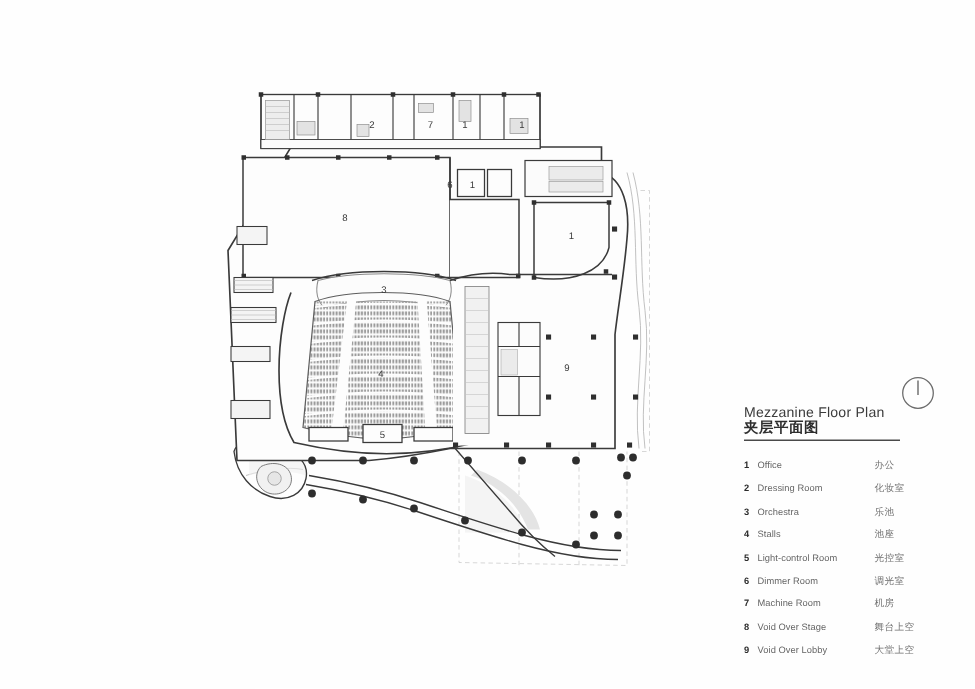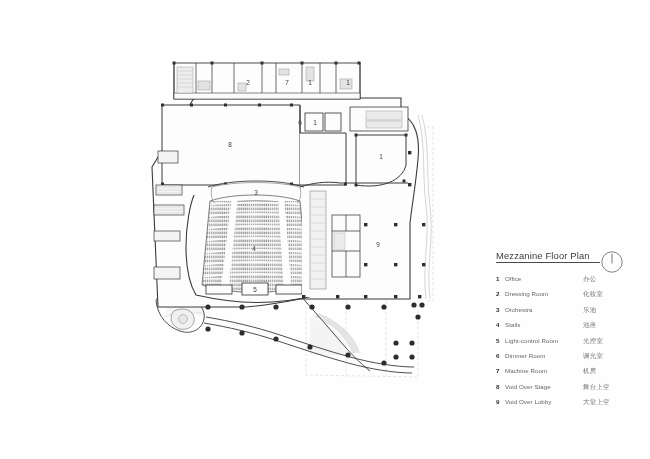--- a/index.html
+++ b/index.html
@@ -35,20 +35,21 @@
     border-bottom: 1px solid #4a4a4a;
     padding-bottom: 1px;
     width: 104px;
   }
   .legend-title-en {
     font-size: 9.4px;
     color: #3c3c3c;
     letter-spacing: 0.15px;
     line-height: 11px;
     white-space: nowrap;
+    margin-top: 19px;
   }
   .legend-title-cn {
     font-size: 9.6px;
     color: #2e2e2e;
     font-weight: bold;
     line-height: 12px;
     letter-spacing: 0.4px;
     white-space: nowrap;
   }
   #north-arrow {
@@ -352,20 +353,21 @@
         <text x="105" y="237">5</text>
         <text x="228" y="192">9</text>
       </g>
     </svg>
   </div>
 
   <div id="legend">
 
     <div class="legend-head">
       <div class="legend-title-en">Mezzanine Floor Plan</div>
+      <div class="legend-title-cn">夹层平面图</div>
     </div>
 
     <svg id="north-arrow" viewBox="0 0 24 24">
       <circle cx="12" cy="12" r="10.2" fill="none" stroke="#6b6b6b" stroke-width="0.85"></circle>
       <line x1="12" y1="3.6" x2="12" y2="13.4" stroke="#5a5a5a" stroke-width="0.85"></line>
     </svg>
 
     <div id="legend-list">
 
       <div class="legend-row">

